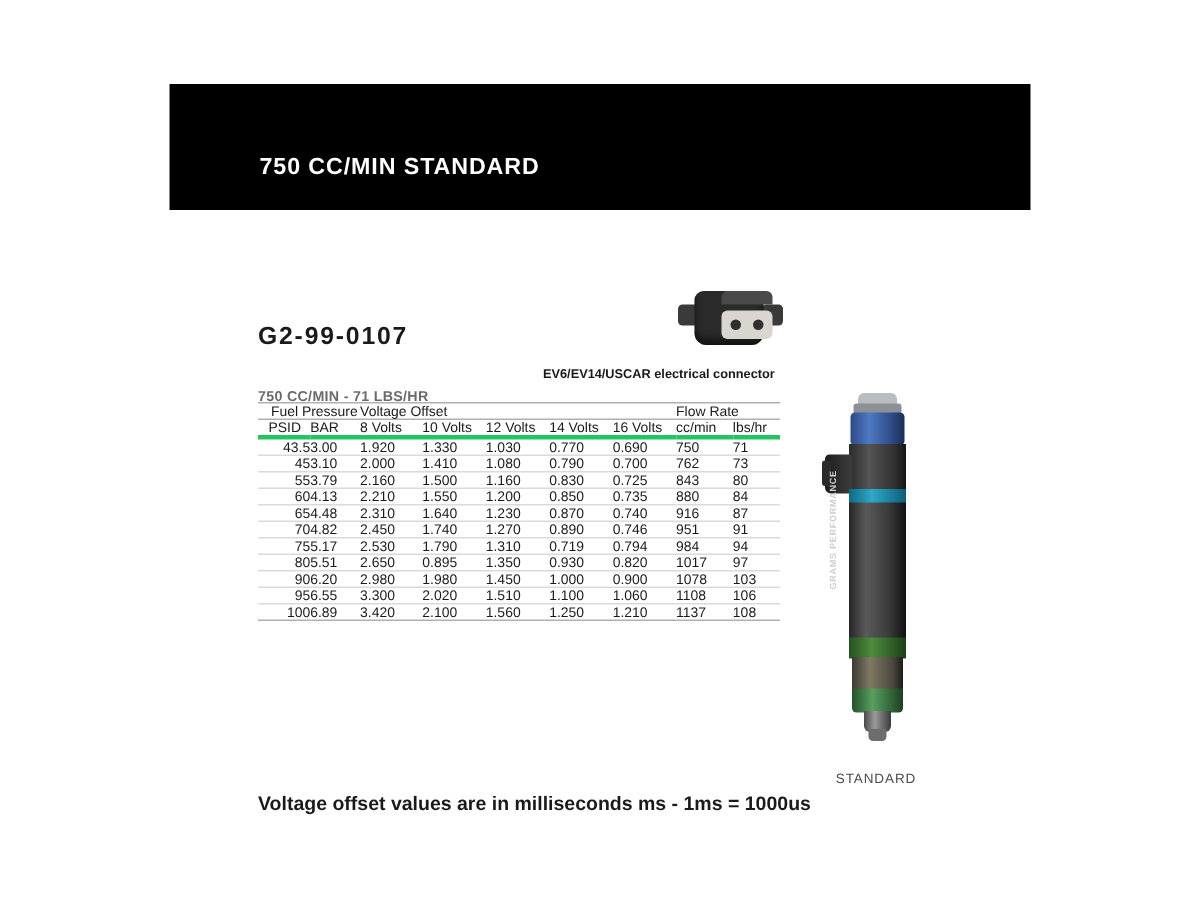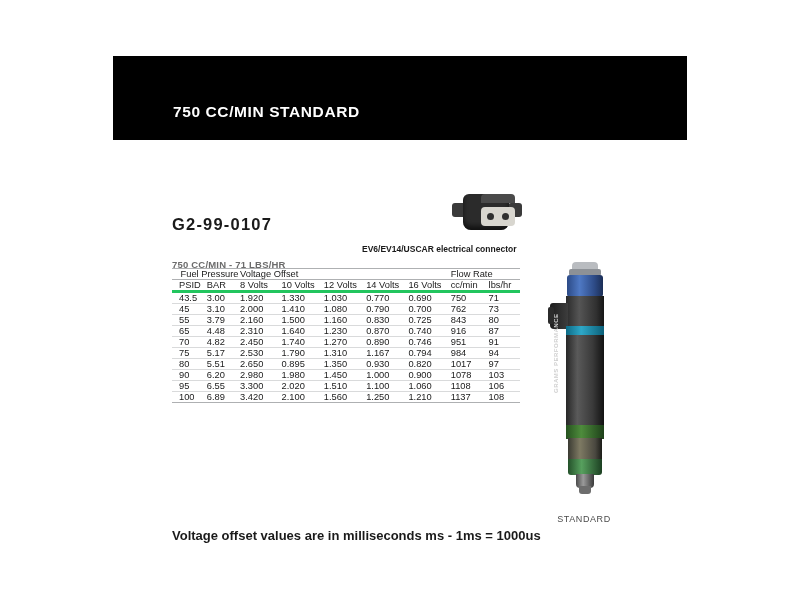--- a/index.html
+++ b/index.html
@@ -152,21 +152,21 @@
     font-size: 9.3px;
     font-weight: bold;
     padding: 5px 0 5px 0;
     border-bottom: 3px solid #22c55e;
   }
   .head-row th.c1 { padding-left: 7px; }
   tbody td {
     padding: 3.3px 0 3.3px 0;
     border-bottom: 1px solid #d9dadb;
   }
-  tbody td.c1 { padding-left: 7px; }
+  tbody td.c1 { padding-left: 7px; text-align: right; }
   tbody tr:last-child td { border-bottom: 1px solid #aeb0b2; }
 
   
   col.w1 { width: 36px; }
   col.w2 { width: 36px; }
   col.w3 { width: 45px; }
   col.w4 { width: 46px; }
   col.w5 { width: 46px; }
   col.w6 { width: 46px; }
   col.w7 { width: 46px; }
@@ -384,20 +384,31 @@
           <td>3.79</td>
           <td>2.160</td>
           <td>1.500</td>
           <td>1.160</td>
           <td>0.830</td>
           <td>0.725</td>
           <td>843</td>
           <td>80</td>
         </tr>
         <tr>
+          <td class="c1">60</td>
+          <td>4.13</td>
+          <td>2.210</td>
+          <td>1.550</td>
+          <td>1.200</td>
+          <td>0.850</td>
+          <td>0.735</td>
+          <td>880</td>
+          <td>84</td>
+        </tr>
+        <tr>
           <td class="c1">65</td>
           <td>4.48</td>
           <td>2.310</td>
           <td>1.640</td>
           <td>1.230</td>
           <td>0.870</td>
           <td>0.740</td>
           <td>916</td>
           <td>87</td>
         </tr>
@@ -411,21 +422,21 @@
           <td>0.746</td>
           <td>951</td>
           <td>91</td>
         </tr>
         <tr>
           <td class="c1">75</td>
           <td>5.17</td>
           <td>2.530</td>
           <td>1.790</td>
           <td>1.310</td>
-          <td>1.167</td>
+          <td>0.719</td>
           <td>0.794</td>
           <td>984</td>
           <td>94</td>
         </tr>
         <tr>
           <td class="c1">80</td>
           <td>5.51</td>
           <td>2.650</td>
           <td>0.895</td>
           <td>1.350</td>

